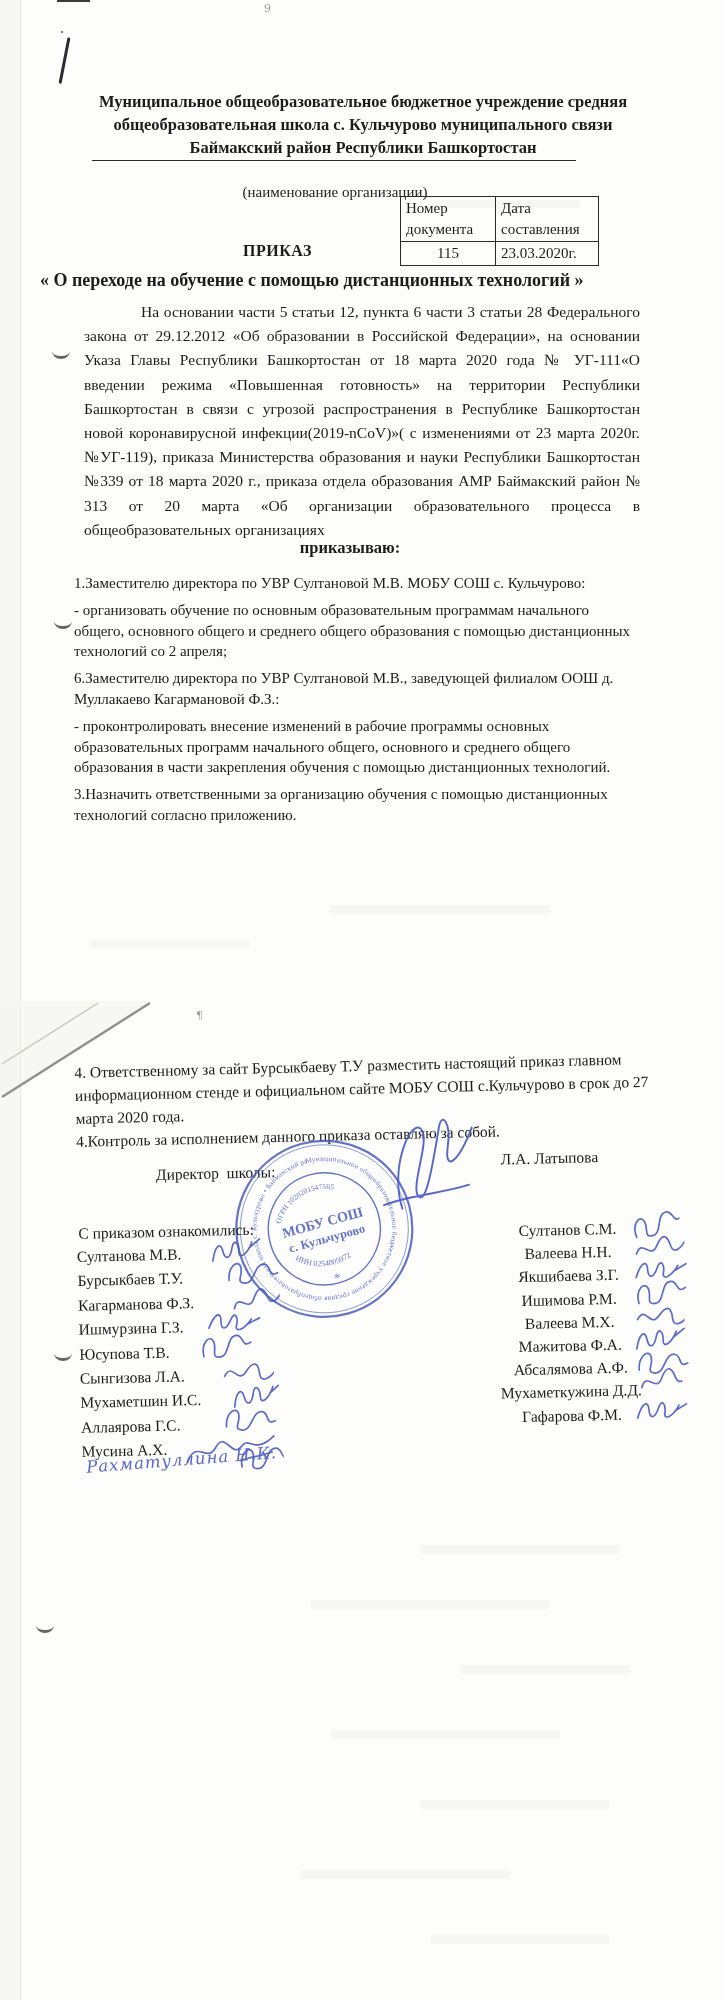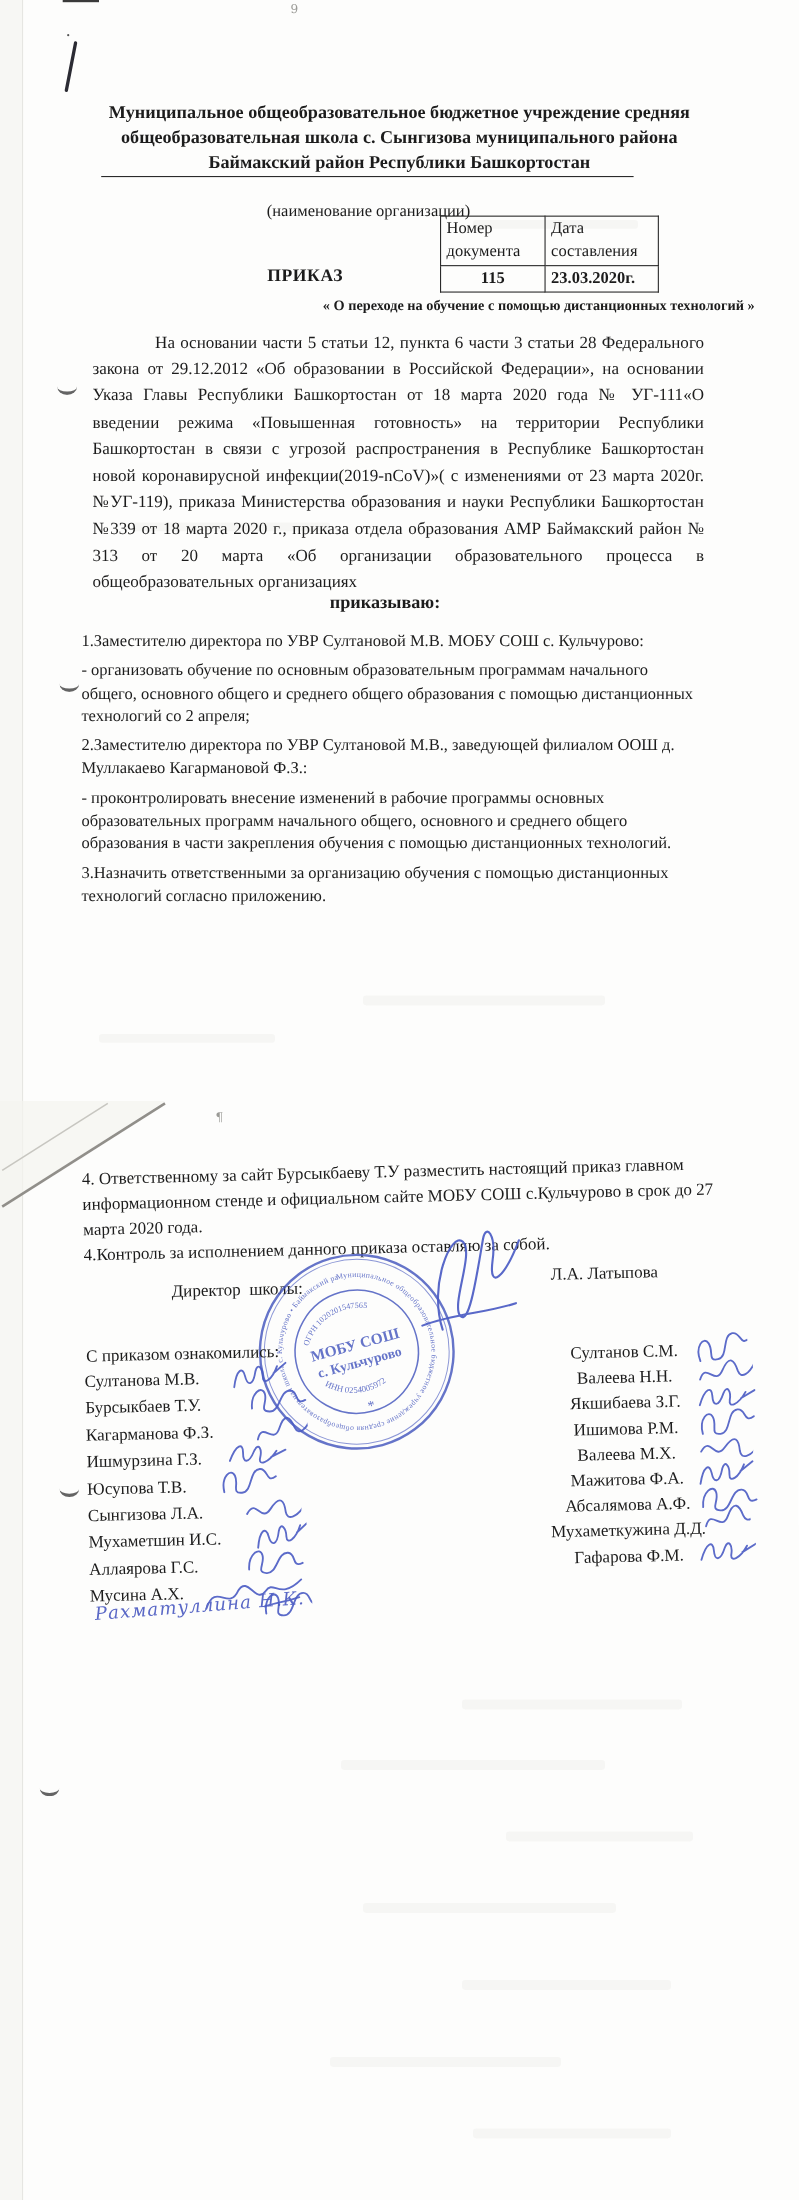--- a/index.html
+++ b/index.html
@@ -21,25 +21,25 @@
 
   
   .org-name { left:40px; top:90px; width:646px; text-align:center; font-weight:bold; font-size:16.5px; line-height:23px; }
   .org-underline { left:92px; top:160px; width:484px; height:0; border-top:1.6px solid #2a2a2a; }
   .org-caption { left:40px; top:164px; width:590px; text-align:center; font-size:15px;margin-top:20px; }
 
   .doc-table { left:400px; top:196px; border-collapse:collapse; }
   .doc-table td { border:1.6px solid #2a2a2a; font-size:15px; line-height:21px; padding:1px 5px; vertical-align:top; }
   .doc-table .hdr1 { width:84px; }
   .doc-table .hdr2 { width:92px;font-family:Liberation Serif, serif; }
-  .doc-table .val { font-weight:bold; }
+  .doc-table .val { font-weight:normal; }
   .doc-table .val-num { text-align:center; }
 
   .prikaz-label { left:243px; top:242px; font-weight:bold; font-size:16px; letter-spacing:.5px; }
-  .order-title { left:40px; top:270px; width:646px; text-align:right; font-weight:bold; font-size:13px; }
+  .order-title { left:40px; top:270px; width:646px; text-align:left; font-weight:bold; font-size:18px; }
   .order-preamble { left:84px; top:300px; width:556px; font-size:15.5px; line-height:24.2px; text-align:justify; text-indent:57px; }
   .decree-keyword { left:40px; top:538px; width:620px; text-align:center; font-weight:bold; font-size:16.5px; }
   .order-items { left:68px; top:567px; width:574px; font-size:15px; line-height:20.8px; }
   .order-items p { margin:6px; }
 
   
   .page2 { left:0; top:1005px; width:726px; height:995px; }
   .p2-rot { position:absolute; left:0; top:0; width:726px; height:995px; transform:rotate(-1.4deg); transform-origin:70px 50px; }
   .fold-svg { position:absolute; left:0; top:-4px; }
   .p2-text { position:absolute; left:74px; top:56px; width:582px; font-size:15.5px; line-height:23px; }
@@ -88,21 +88,21 @@
   <div class="abs smudge" style="left:420px;top:1545px;width:200px;height:9px;"></div>
   <div class="abs smudge" style="left:310px;top:1600px;width:240px;height:9px;"></div>
   <div class="abs smudge" style="left:460px;top:1665px;width:170px;height:9px;"></div>
   <div class="abs smudge" style="left:330px;top:1730px;width:230px;height:9px;"></div>
   <div class="abs smudge" style="left:420px;top:1800px;width:190px;height:9px;"></div>
   <div class="abs smudge" style="left:300px;top:1870px;width:210px;height:9px;"></div>
   <div class="abs smudge" style="left:430px;top:1935px;width:180px;height:9px;"></div>
 
   <div class="abs org-name">
     <div>Муниципальное общеобразовательное бюджетное учреждение средняя</div>
-    <div>общеобразовательная школа с. Сынгизова муниципального района</div>
+    <div>общеобразовательная школа с. Кульчурово муниципального связи</div>
     <div>Баймакский район Республики Башкортостан</div>
   </div>
   <div class="abs org-underline"></div>
   <div class="abs org-caption">(наименование организации)</div>
 
   <table class="abs doc-table">
     <tbody>
         <tr>
       <td class="hdr1">Номер документа</td>
       <td class="hdr2">Дата составления</td>
@@ -115,21 +115,21 @@
     </table>
 
   <div class="abs prikaz-label">ПРИКАЗ</div>
   <div class="abs order-title">« О переходе на обучение с помощью дистанционных технологий »</div>
   <div class="abs order-preamble">На основании части 5 статьи 12, пункта 6 части 3 статьи 28 Федерального закона от 29.12.2012 «Об образовании в Российской Федерации», на основании Указа Главы Республики Башкортостан от 18 марта 2020 года № УГ-111«О введении режима «Повышенная готовность» на территории Республики Башкортостан в связи с угрозой распространения в Республике Башкортостан новой коронавирусной инфекции(2019-nCoV)»( с изменениями от 23 марта 2020г.№УГ-119), приказа Министерства образования и науки Республики Башкортостан №339 от 18 марта 2020 г., приказа отдела образования АМР Баймакский район № 313 от 20 марта «Об организации образовательного процесса в общеобразовательных организациях</div>
   <div class="abs decree-keyword">приказываю:</div>
 
   <div class="abs order-items">
     <p>1.Заместителю директора  по УВР Султановой М.В. МОБУ СОШ с. Кульчурово:</p>
     <p> - организовать обучение по основным образовательным программам начального общего, основного общего и среднего общего образования с помощью дистанционных технологий со 2 апреля;</p>
-    <p>2.Заместителю директора по УВР   Султановой М.В., заведующей филиалом ООШ д. Муллакаево Кагармановой Ф.З.:</p>
+    <p>6.Заместителю директора по УВР   Султановой М.В., заведующей филиалом ООШ д. Муллакаево Кагармановой Ф.З.:</p>
     <p>- проконтролировать  внесение изменений в рабочие программы основных образовательных программ начального общего, основного и среднего общего образования в части закрепления обучения с помощью дистанционных технологий.</p>
     <p>3.Назначить ответственными за организацию обучения с помощью дистанционных технологий согласно приложению.</p>
   </div>
 
   <div class="abs page2">
 
     <svg class="fold-svg" width="200" height="125">
       <polygon points="0,0 150,0 0,97" fill="#f3f3ef" opacity="0.7"></polygon>
       <line x1="150" y1="2" x2="2" y2="96" stroke="#918f8a" stroke-width="2.4"></line>
       <line x1="98" y1="2" x2="2" y2="63" stroke="#c7c6c0" stroke-width="1.4"></line>

